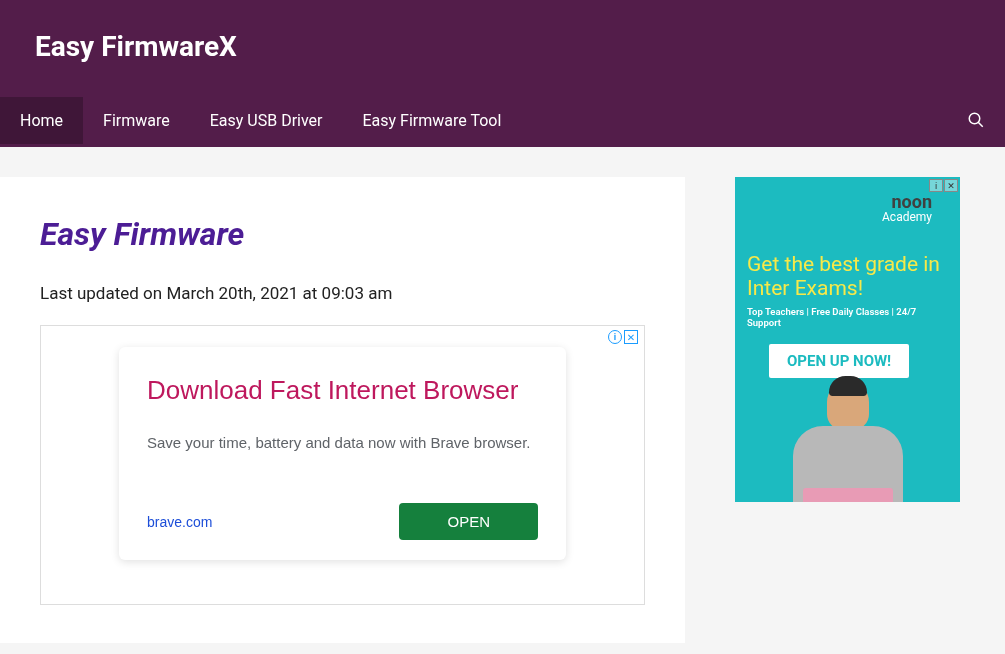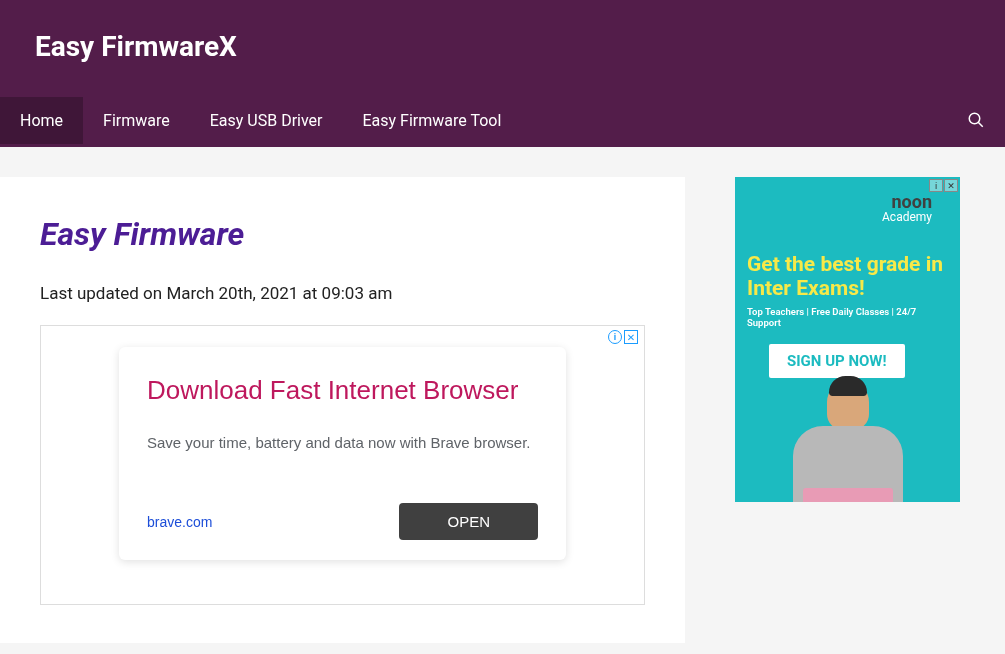--- a/index.html
+++ b/index.html
@@ -25,28 +25,28 @@
 .ad-box { border: 1px solid #ddd; padding: 6px; min-height: 280px; position: relative; }
 .ad-badge { position: absolute; top: 4px; right: 6px; display: flex; gap: 2px; align-items: center; }
 .ad-info { width: 14px; height: 14px; border: 1px solid #1a9cff; border-radius: 50%; color: #1a9cff; font-size: 9px; display:flex; align-items:center; justify-content:center; font-weight:bold; }
 .ad-close { width: 14px; height: 14px; border: 1px solid #1a9cff; color: #1a9cff; font-size: 10px; display:flex; align-items:center; justify-content:center; }
 
 .ad-inner { background: #fff; border-radius: 6px; box-shadow: 0 2px 8px rgba(0,0,0,0.12); margin: 15px 72px 15px 72px; padding: 28px 28px 20px 28px; }
 .ad-title { font-size: 26px; font-weight: 500; color: #be185d; margin-bottom: 28px; font-family: Arial, sans-serif; }
 .ad-desc { font-size: 15px; color: #5f6368; margin-bottom: 52px; font-family: Arial, sans-serif; }
 .ad-bottom { display: flex; justify-content: space-between; align-items: center; }
 .ad-domain { font-size: 14px; color: #1d4ed8; font-family: Arial, sans-serif; }
-.ad-cta { background: #404040; color: #fff; padding: 10px 48px; border-radius: 4px; font-size: 15px; font-weight: 500; cursor: pointer; font-family: Arial, sans-serif; }
+.ad-cta { background: #15803d; color: #fff; padding: 10px 48px; border-radius: 4px; font-size: 15px; font-weight: 500; cursor: pointer; font-family: Arial, sans-serif; }
 
 .side-ad { background: #1cbbc0; width: 225px; height: 325px; position: relative; padding: 12px; color: #fff; margin-left: 20px; overflow: hidden; }
 .side-ad-badge { position: absolute; top: 2px; right: 2px; display: flex; gap: 1px; }
 .side-ad-badge .b { width: 14px; height: 13px; background: rgba(255,255,255,0.4); color: #333; font-size: 9px; display:flex; align-items:center; justify-content:center; border:1px solid #888; }
 .noon-logo { text-align: right; font-size: 18px; font-weight: 700; color: #404040; padding-right: 16px; padding-top: 2px; }
 .noon-sub { text-align: right; font-size: 12px; color: #fff; padding-right: 16px; margin-top:-2px; }
-.side-ad-h { color: #f7e948; font-size: 21px; font-weight: 700; margin-top: 28px; line-height: 1.15; }
+.side-ad-h { color: #f7e948; font-size: 21px; font-weight: 400; margin-top: 28px; line-height: 1.15; }
 .side-ad-sub { color: #fff; font-size: 9.5px; margin-top: 6px; font-weight: 600; }
 .side-ad-btn { background: #fff; color: #1cbbc0; font-size: 15px; font-weight: 700; padding: 8px 18px; display: inline-block; margin-top: 16px; margin-left: 22px; border-radius: 2px; cursor: pointer; }
 .person { position: absolute; bottom: 0; left: 50%; transform: translateX(-50%); width: 130px; height: 120px; }
 .person .head { width: 42px; height: 48px; background: #d9a77a; border-radius: 20px 20px 16px 16px; margin: 0 auto; position: relative; }
 .person .hair { position: absolute; top: -6px; left: 2px; right: 2px; height: 20px; background: #2a2a2a; border-radius: 18px 18px 4px 4px; }
 .person .body { width: 110px; height: 80px; background: #b8b8b8; border-radius: 30px 30px 0 0; margin: -4px auto 0; position: relative; }
 .person .tablet { position:absolute; bottom:0; left:50%; transform:translateX(-50%); width:90px; height:18px; background:#e89bb5; border-radius:3px; }
 </style>
 </head>
 <body>
@@ -93,21 +93,21 @@
   <aside class="sidebar">
     <div class="side-ad">
       <div class="side-ad-badge">
         <span class="b">i</span>
         <span class="b">✕</span>
       </div>
       <div class="noon-logo">noon</div>
       <div class="noon-sub">Academy</div>
       <div class="side-ad-h">Get the best grade in Inter Exams!</div>
       <div class="side-ad-sub">Top Teachers | Free Daily Classes | 24/7 Support</div>
-      <div class="side-ad-btn">SIGN UP NOW!</div>
+      <div class="side-ad-btn">OPEN UP NOW!</div>
       <div class="person">
         <div class="head">
             <div class="hair"></div>
           </div>
         <div class="body">
             <div class="tablet"></div>
           </div>
       </div>
     </div>
   </aside>

